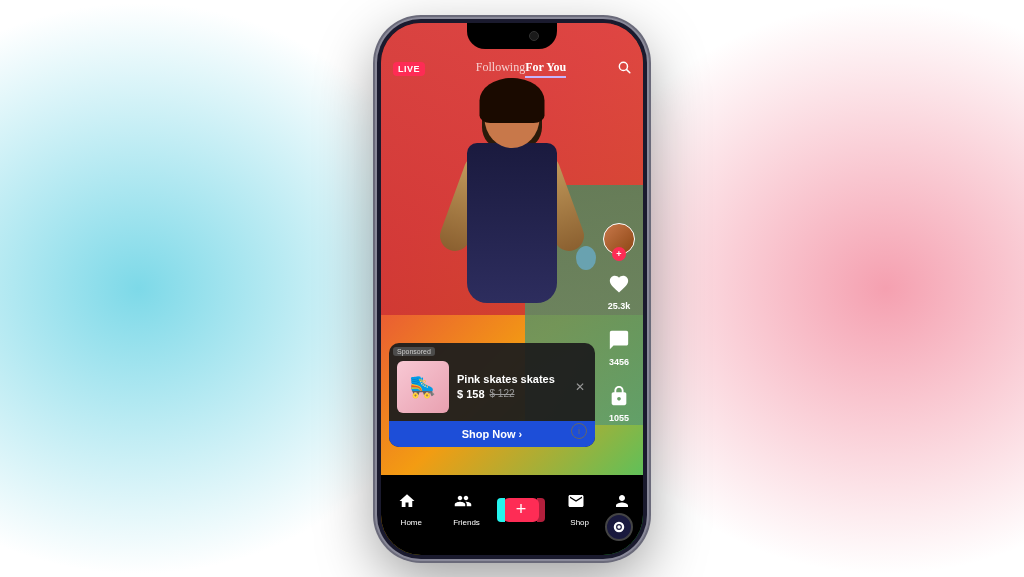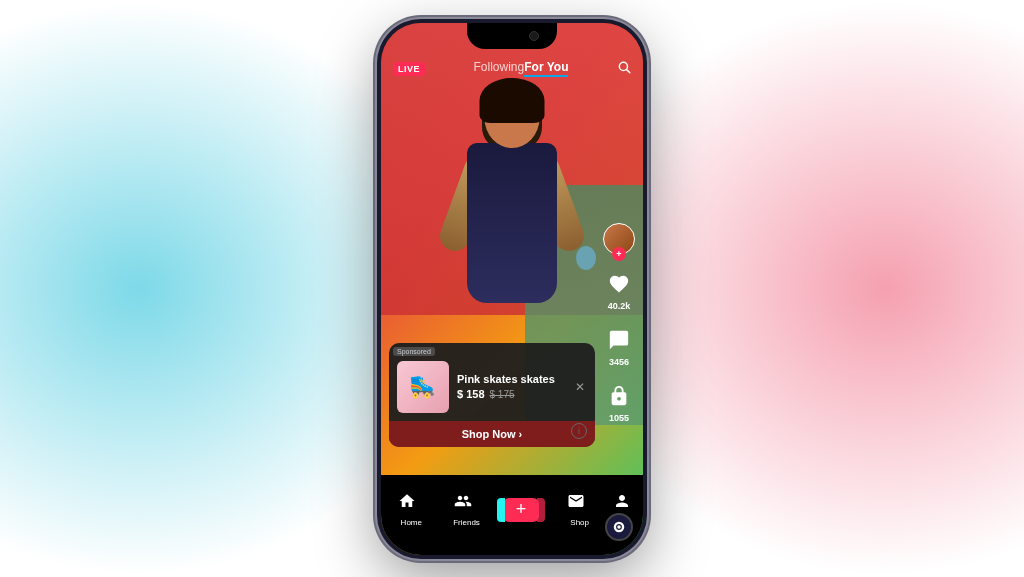--- a/index.html
+++ b/index.html
@@ -122,31 +122,32 @@
       background: #fe2c55;
       color: white;
       font-size: 9px;
       font-weight: 700;
       padding: 2px 5px;
       border-radius: 4px;
       letter-spacing: 0.5px;
     }
     .nav-tabs {
       display: flex;
+      font-family: Liberation Serif, serif;
     }
     .nav-tab {
       color: rgba(255,255,255,0.75);
       font-size: 12px;
       font-weight: 500;
       cursor: pointer;
     }
     .nav-tab.active {
       color: white;
       font-weight: 700;
-      border-bottom: 2px solid #0ea5e9;
+      border-bottom: 2px solid #c4b5fd;
       padding-bottom: 1px;
     }
     .search-icon-top {
       color: white;
       font-size: 14px;
       cursor: pointer;
     }
 
     
     .side-actions {
@@ -256,21 +257,21 @@
     }
     .product-name {
       color: white;
       font-size: 11px;
       font-weight: 600;
       margin-bottom: 3px;
     }
     .product-prices {
       display: flex;
       gap: 5px;
-      align-items: flex-end;
+      align-items: flex-start;
     }
     .price-current {
       color: white;
       font-size: 11px;
       font-weight: 700;
     }
     .price-original {
       color: #999;
       font-size: 10px;
       text-decoration: line-through;
@@ -289,21 +290,21 @@
       height: 16px;
       border: 1.5px solid #666;
       border-radius: 50%;
       display: flex;
       align-items: center;
       justify-content: center;
       color: #666;
       font-size: 9px;
     }
     .shop-btn {
-      background: #7f1d1d;
+      background: #1d4ed8;
       color: white;
       text-align: center;
       padding: 7px;
       font-size: 11px;
       font-weight: 700;
       cursor: pointer;
     }
 
     
     .bottom-nav {
@@ -431,21 +432,21 @@
         <div class="avatar-img"></div>
         <div class="follow-plus">+</div>
       </div>
 
       <div class="action-btn">
         <div class="action-icon">
           <svg width="22" height="22" viewBox="0 0 24 24" fill="white" stroke="none">
             <path d="M12 21.35l-1.45-1.32C5.4 15.36 2 12.28 2 8.5 2 5.42 4.42 3 7.5 3c1.74 0 3.41.81 4.5 2.09C13.09 3.81 14.76 3 16.5 3 19.58 3 22 5.42 22 8.5c0 3.78-3.4 6.86-8.55 11.54L12 21.35z"></path>
           </svg>
         </div>
-        <span class="action-count">40.2k</span>
+        <span class="action-count">25.3k</span>
       </div>
 
       <div class="action-btn">
         <div class="action-icon">
           <svg width="22" height="22" viewBox="0 0 24 24" fill="white" stroke="none">
             <path d="M20 2H4c-1.1 0-2 .9-2 2v18l4-4h14c1.1 0 2-.9 2-2V4c0-1.1-.9-2-2-2z"></path>
           </svg>
         </div>
         <span class="action-count">3456</span>
       </div>
@@ -469,21 +470,21 @@
     <div class="product-card">
       <span class="sponsored-label">Sponsored</span>
       <div class="product-inner">
         <div class="product-image">
           <span class="skate-emoji">🛼</span>
         </div>
         <div class="product-info">
           <div class="product-name">Pink skates skates</div>
           <div class="product-prices">
             <span class="price-current">$ 158</span>
-            <span class="price-original">$ 175</span>
+            <span class="price-original">$ 122</span>
           </div>
         </div>
         <div class="product-close">✕</div>
       </div>
       <div class="info-circle">i</div>
       <div class="shop-btn">
         <span>Shop Now</span>
         <span>›</span>
       </div>
     </div>

